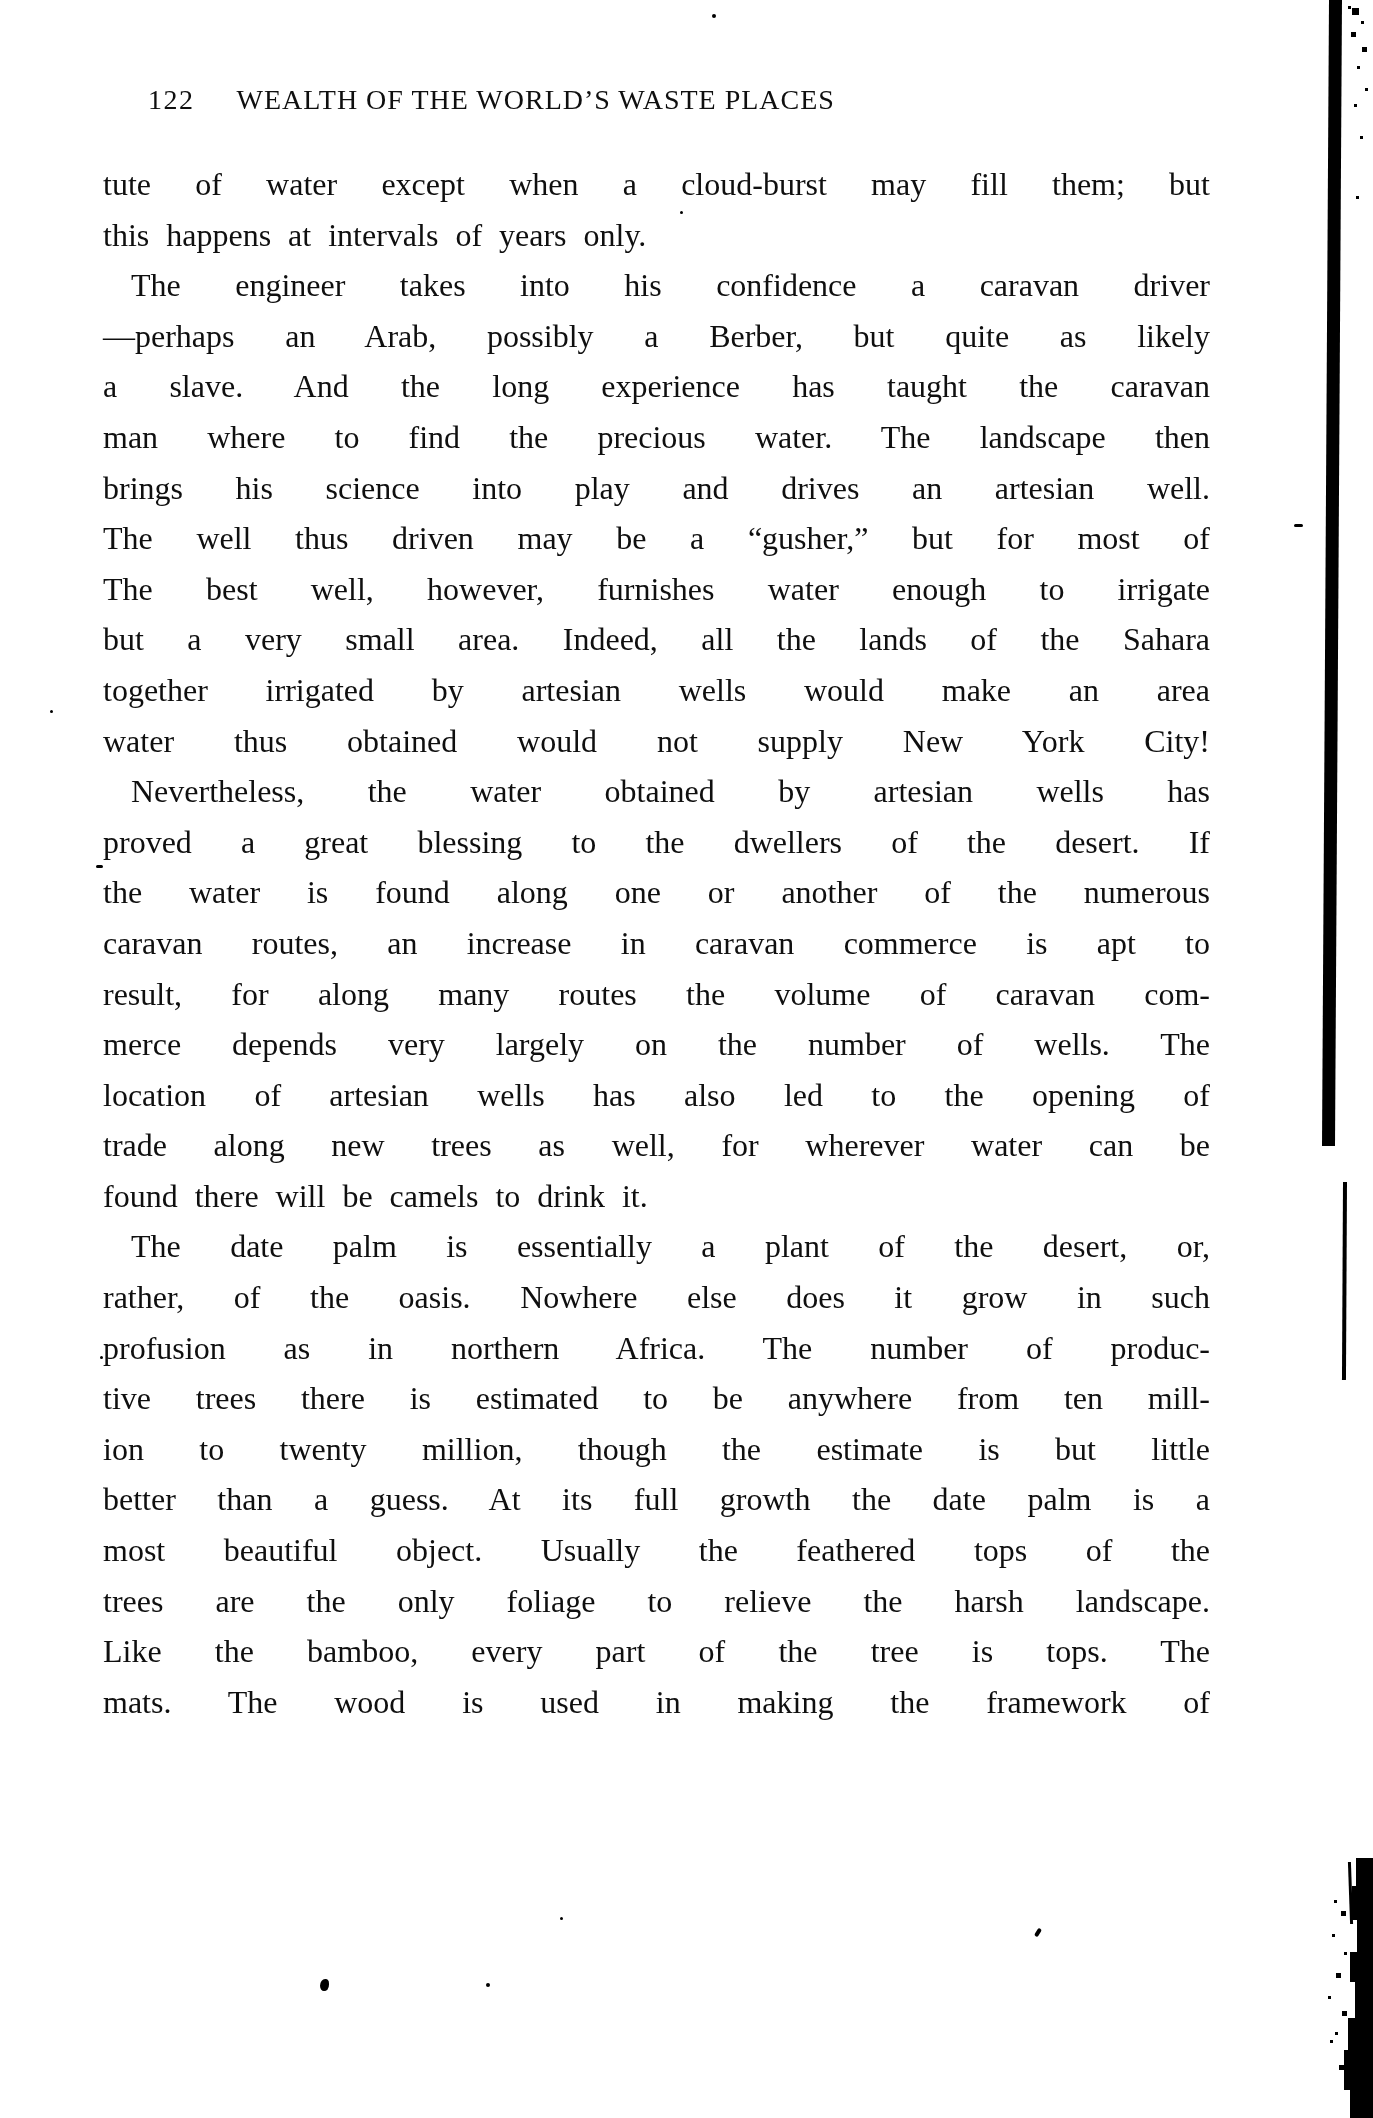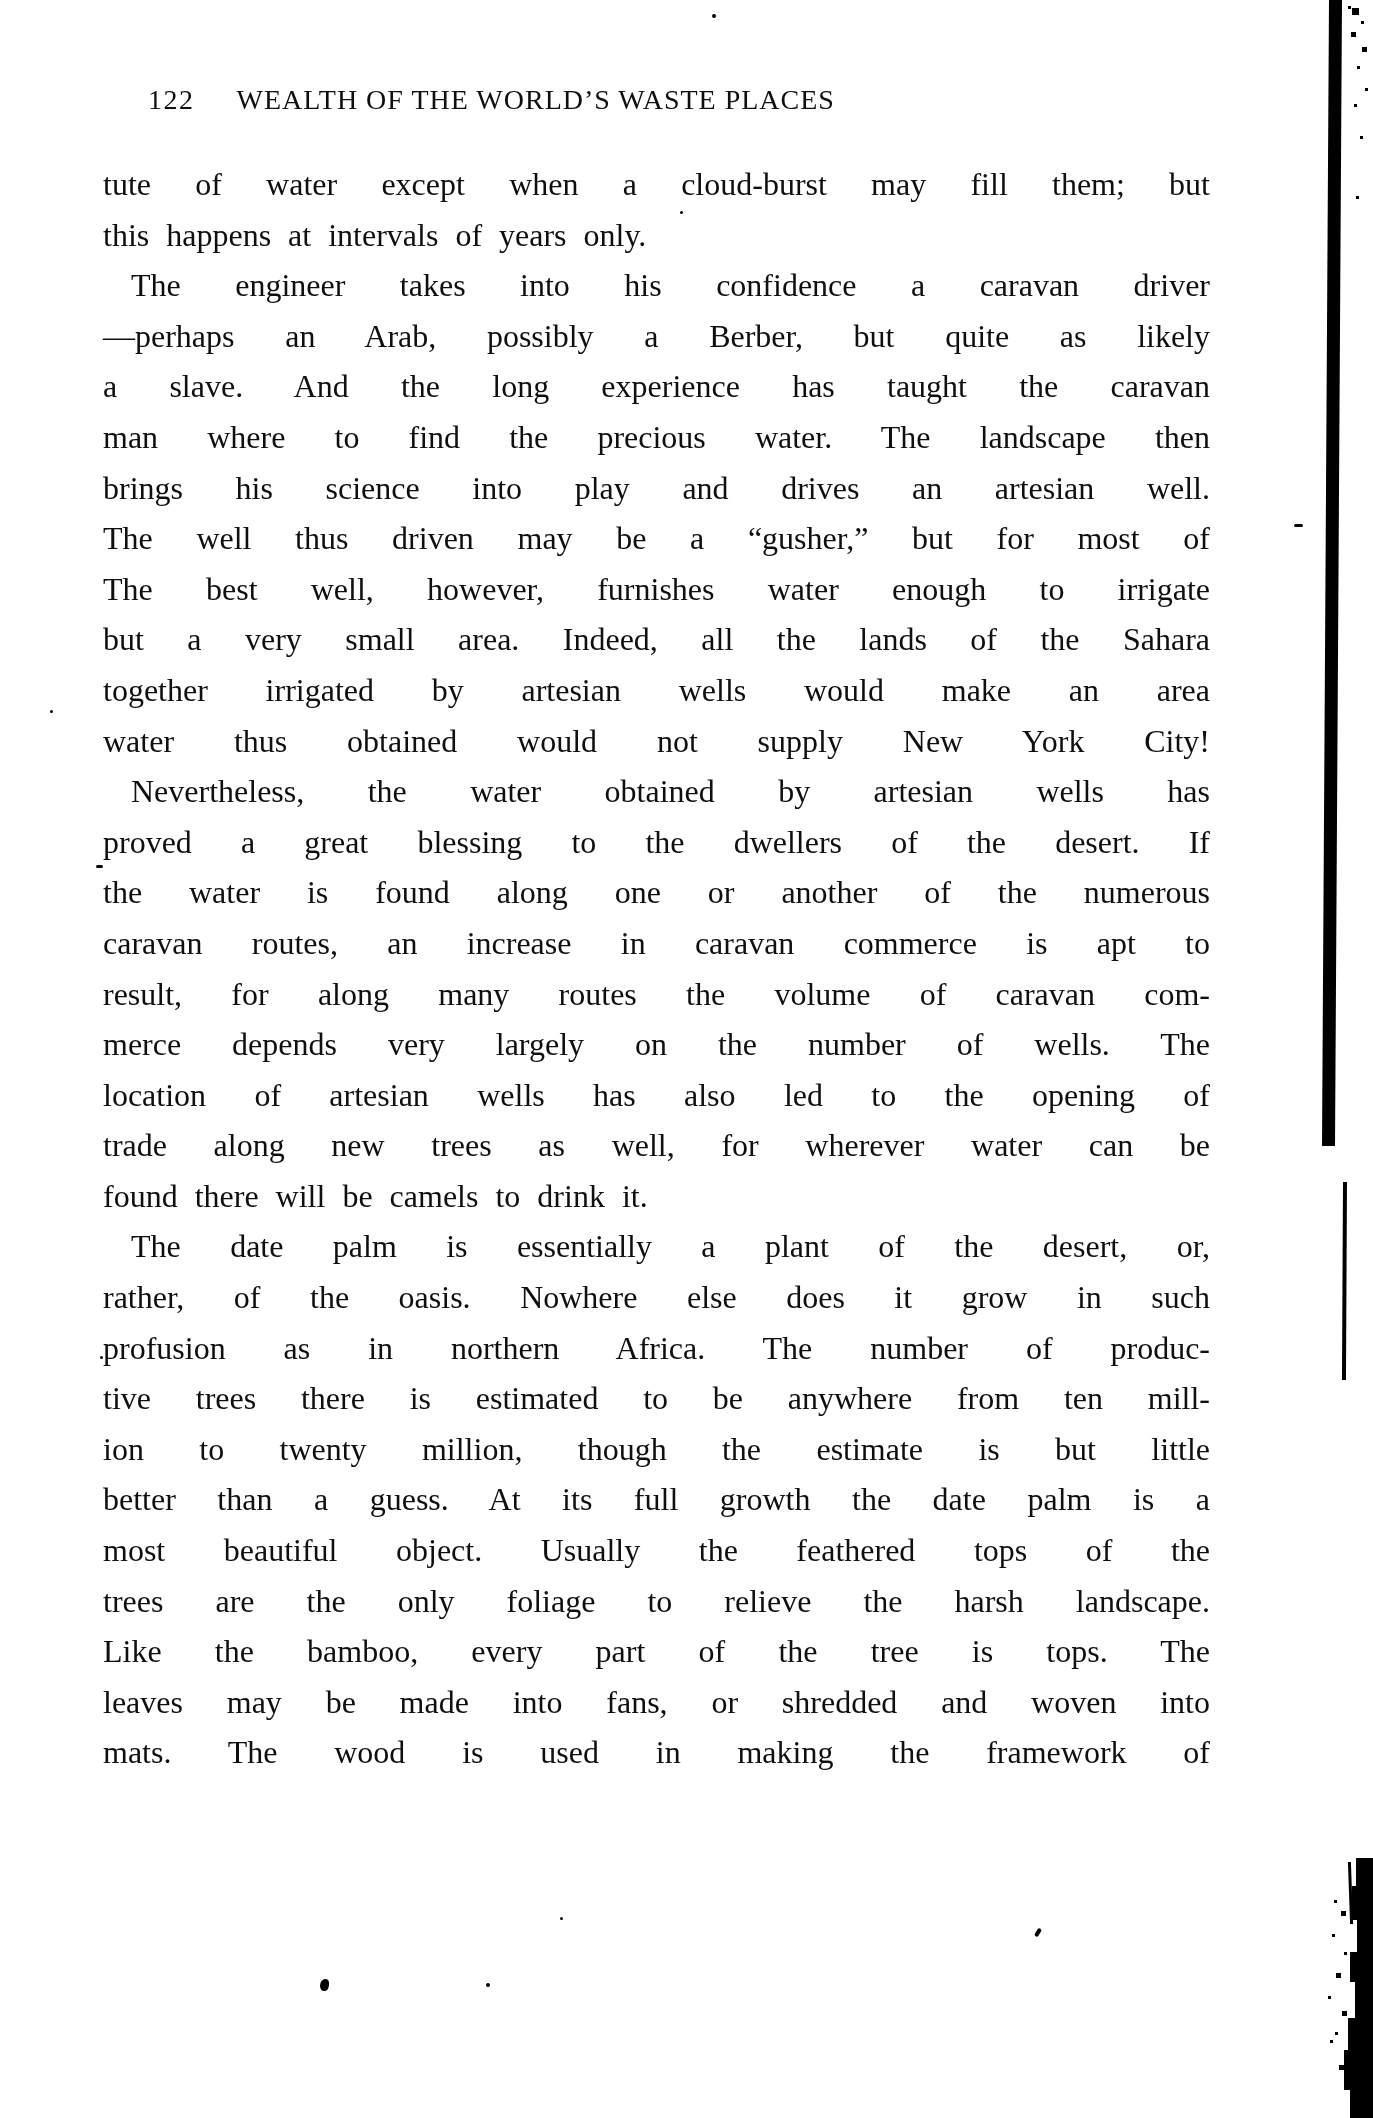--- a/index.html
+++ b/index.html
@@ -58,21 +58,20 @@
       <div class="line ragged">found there will be camels to drink it.</div>
       <div class="line indent">The date palm is essentially a plant of the desert, or,</div>
       <div class="line">rather, of the oasis.  Nowhere else does it grow in such</div>
       <div class="line">profusion as in northern Africa.  The number of produc-</div>
       <div class="line">tive trees there is estimated to be anywhere from ten mill-</div>
       <div class="line">ion to twenty million, though the estimate is but little</div>
       <div class="line">better than a guess.  At its full growth the date palm is a</div>
       <div class="line">most beautiful object.  Usually the feathered tops of the</div>
       <div class="line">trees are the only foliage to relieve the harsh landscape.</div>
       <div class="line">Like the bamboo, every part of the tree is tops.  The</div>
-      <div class="line">leaves may be made into fans, or shredded and woven into</div>
       <div class="line">mats.  The wood is used in making the framework of</div>
     </div>
 
   <div class="art" style="left:1329px;top:0;width:13px;height:1146px;transform:rotate(.35deg);transform-origin:50% 0;"></div>
   <div class="art" style="left:1343px;top:1182px;width:4px;height:198px;transform:rotate(.3deg);transform-origin:50% 0;"></div>
 
   <div class="speckles" style="left:1348px;top:6px;box-shadow:6px 4px 0 2px #000, 13px 15px 0 0 #000, 4px 27px 0 1px #000, 15px 42px 0 1px #000, 9px 60px 0 0 #000, 17px 82px 0 0 #000, 6px 98px 0 0 #000, 12px 130px 0 0 #000, 8px 190px 0 0 #000;"></div>
 
   <div class="art" style="left:1349px;top:1862px;width:3px;height:62px;transform:rotate(-2deg);"></div>
   <div class="art" style="left:1356px;top:1858px;width:17px;height:30px;"></div>

